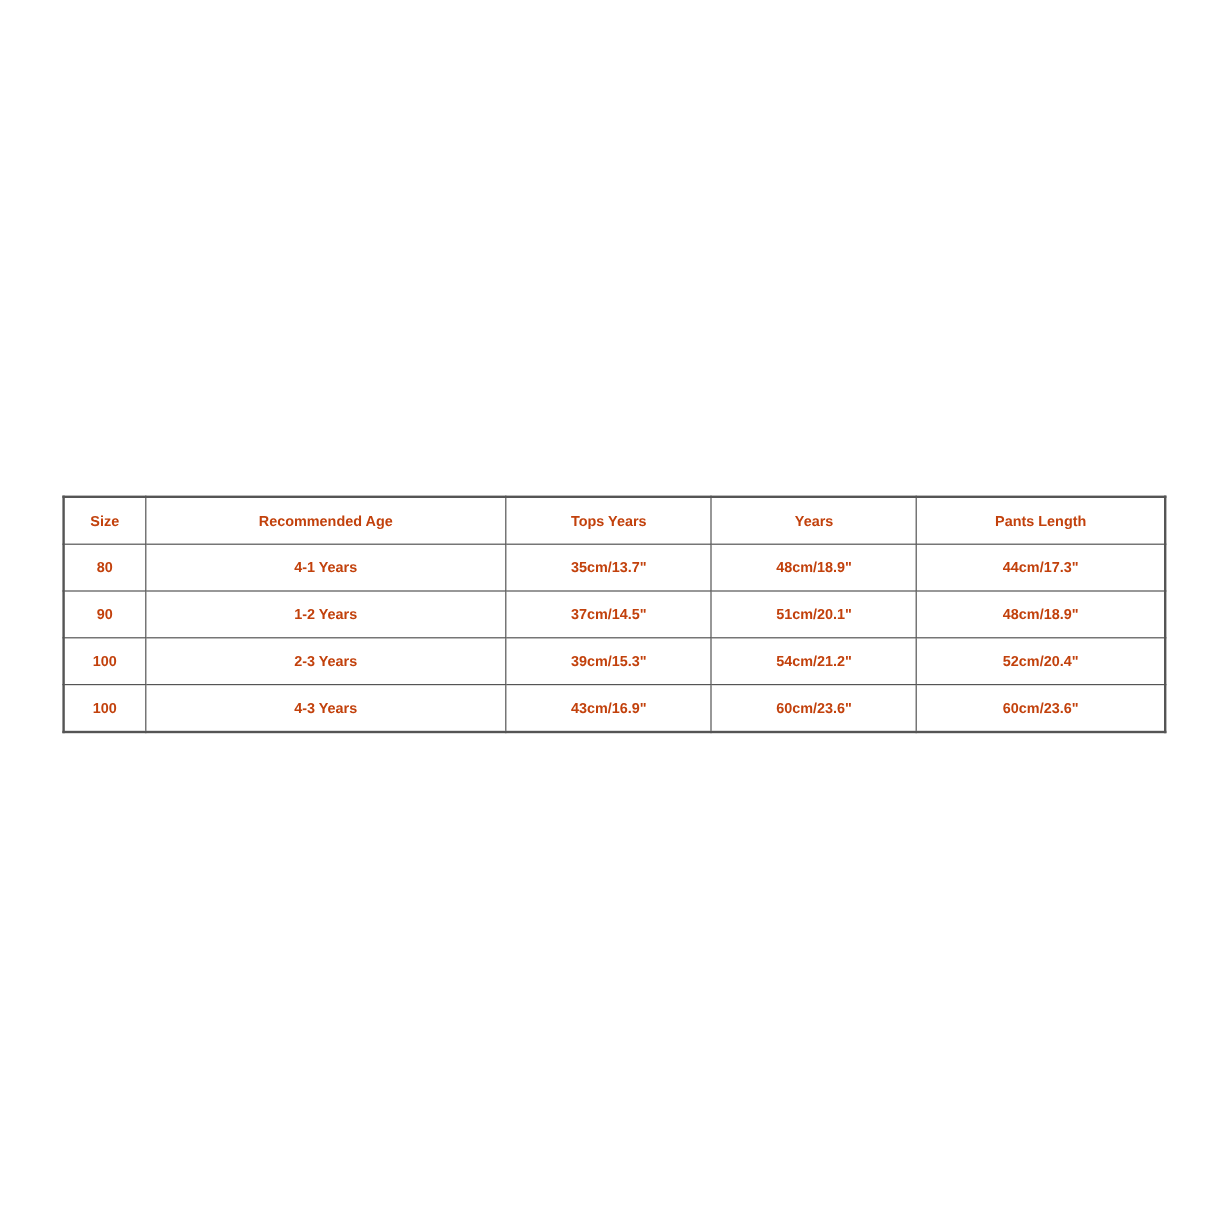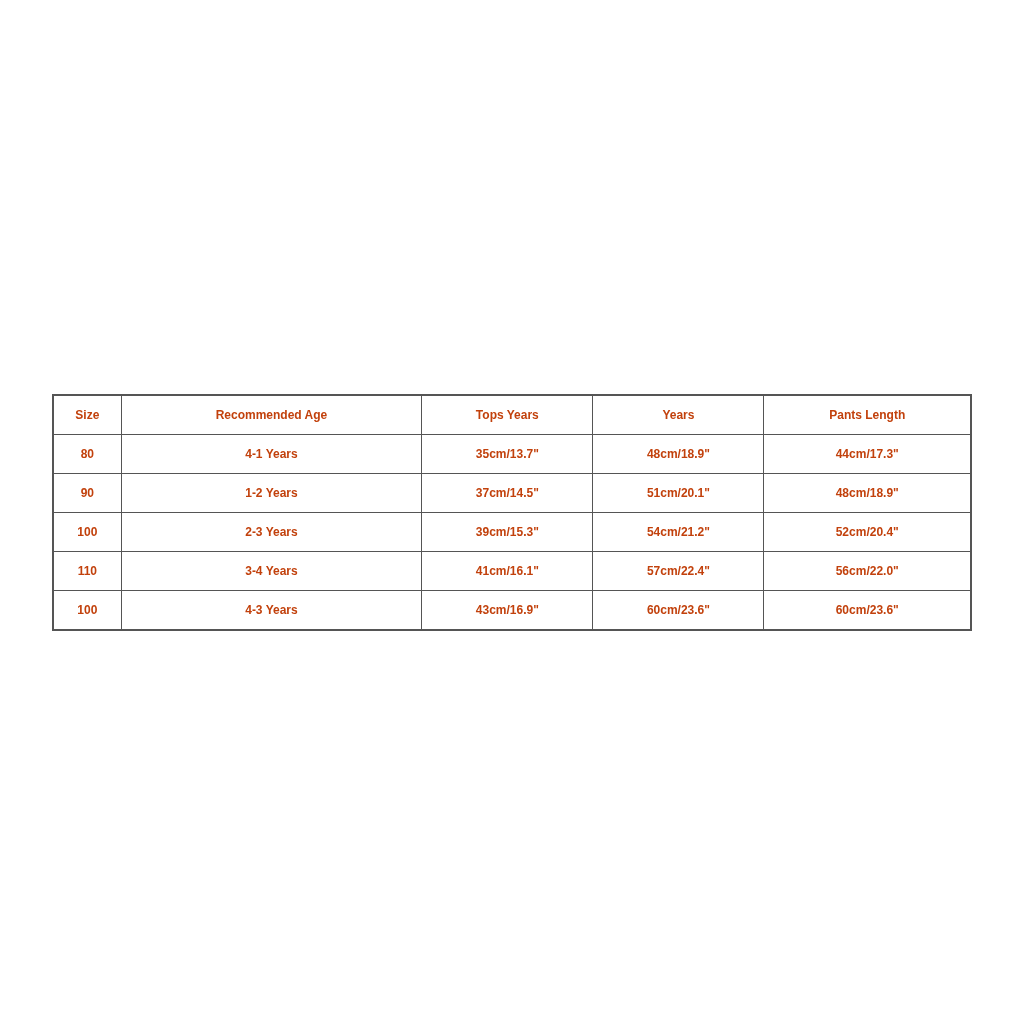--- a/index.html
+++ b/index.html
@@ -79,27 +79,20 @@
           <td>48cm/18.9"</td>
         </tr>
         <tr>
           <td>100</td>
           <td>2-3 Years</td>
           <td>39cm/15.3"</td>
           <td>54cm/21.2"</td>
           <td>52cm/20.4"</td>
         </tr>
         <tr>
-          <td>110</td>
-          <td>3-4 Years</td>
-          <td>41cm/16.1"</td>
-          <td>57cm/22.4"</td>
-          <td>56cm/22.0"</td>
-        </tr>
-        <tr>
           <td>100</td>
           <td>4-3 Years</td>
           <td>43cm/16.9"</td>
           <td>60cm/23.6"</td>
           <td>60cm/23.6"</td>
         </tr>
       </tbody>
   </table>
 </div>
 

